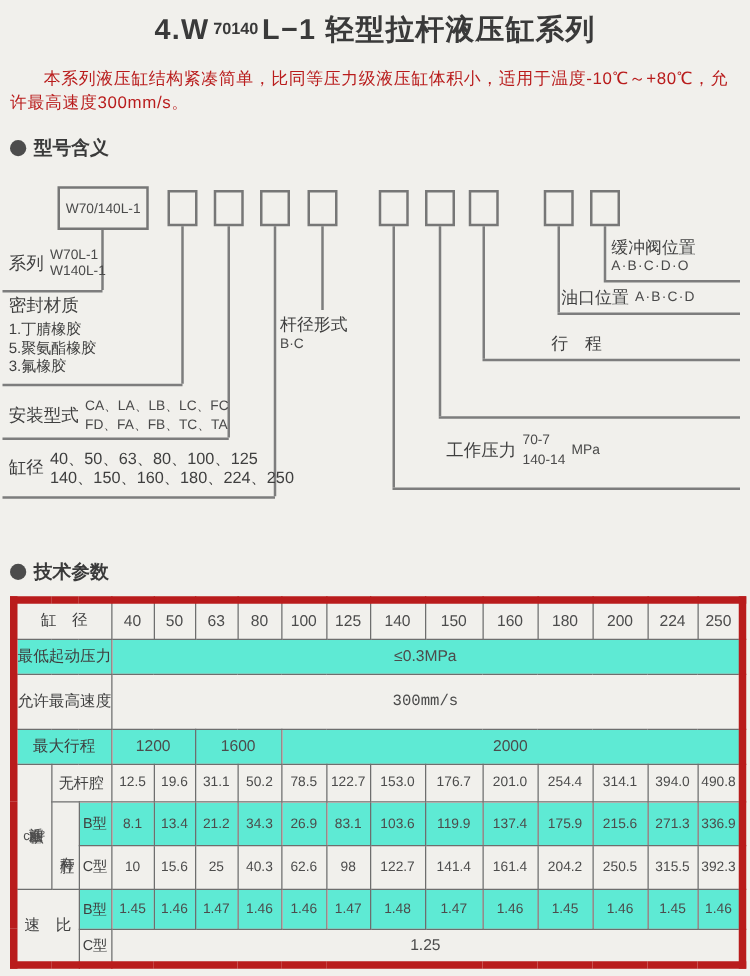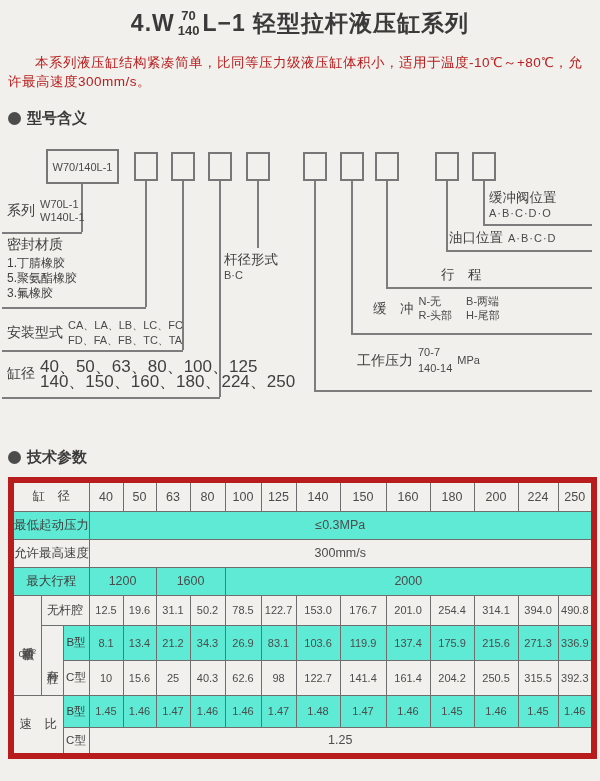--- a/index.html
+++ b/index.html
@@ -1,21 +1,21 @@
 <!DOCTYPE html>
 <html><head>
 <meta charset="utf-8">
 <style>
   html,body{margin:0;padding:0;}
   body{font-family:"Liberation Sans", sans-serif; background:#d8d7d3;}
   .page{position:relative; width:600px; height:781px; background:#f1f0ec; color:#3d3d3d; overflow:hidden; margin:0 auto;}
 
   
   .title{display:flex; justify-content:center; align-items:center; padding-top:8px; font-weight:bold; font-size:23px; letter-spacing:1px; color:#3a3a3a;}
-  .frac{display:inline-flex; flex-direction:column; align-items:center; font-size:13px; line-height:1.1; margin:0 3px; letter-spacing:0;}
+  .frac{display:inline-flex; flex-direction:row; align-items:center; font-size:13px; line-height:1.1; margin:0 3px; letter-spacing:0;}
 
   
   .intro{margin:14px 8px 0 8px; font-size:13.5px; line-height:19px; text-indent:2em; color:#b91c1c; letter-spacing:0.5px;}
 
   
   .sec{display:flex; align-items:center; gap:6px; margin-left:8px; font-size:15px; font-weight:bold; color:#3a3a3a;}
   .sec1{margin-top:18px;}
   .sec2{margin-top:46px;}
   .bullet{width:13px; height:13px; border-radius:50%; background:#4c4c4c; flex:0 0 auto;}
 
@@ -37,21 +37,21 @@
   
   table.tech{border-collapse:collapse; table-layout:fixed; width:584px; margin:10px 0 0 8px; border:6px solid #b91c1c; font-size:11px; color:#4c4c4c;}
   table.tech td, table.tech th{border:1px solid #6e6e6e; padding:0; text-align:center; font-weight:normal; overflow:hidden; white-space:nowrap;}
   .lab{font-size:12.5px; color:#3f3f3f;}
   .labL{text-align:left; padding-left:5px;}
   .shade{background:#5eead4;}
   .bores th{font-size:12.5px;}
   .mid{font-size:12.5px;}
   .vert{writing-mode:vertical-rl; text-orientation:upright; margin:0 auto; font-size:11.5px; letter-spacing:1px; line-height:1;}
   .unit{display:block; font-size:10.5px; margin-top:3px;}
-  tr.h1{height:31px;} tr.h2{height:28px;} tr.h3{height:28px;} tr.h4{height:28px;}
+  tr.h1{height:31px;} tr.h2{height:28px;} tr.h3{height:44px;font-family:Liberation Mono, monospace;} tr.h4{height:28px;}
   tr.h5{height:30px;} tr.h6{height:35px;} tr.h7{height:35px;} tr.h8{height:32px;} tr.h9{height:29px;}
 </style>
 </head>
 <body>
 
 <div class="page">
 
   <div class="title">
     <span>4.W</span>
     <span class="frac">
@@ -118,48 +118,39 @@
     </div>
     <div class="dlabel flexrow" style="left:7px;top:178px">
       <span class="big">安装型式</span>
       <span class="stack small" style="line-height:15px">
         <span>CA、LA、LB、LC、FC</span>
         <span>FD、FA、FB、TC、TA</span>
       </span>
     </div>
     <div class="dlabel flexrow" style="left:7px;top:219px">
       <span class="big">缸径</span>
-      <span class="stack" style="font-size:17px;line-height:15px">
+      <span class="stack" style="font-size:13px;line-height:15px">
         <span>40、50、63、80、100、125</span>
         <span>140、150、160、180、224、250</span>
       </span>
     </div>
     <div class="dlabel ctr" style="left:224px;top:111px;width:72px">
       <div class="big" style="font-size:13.5px">杆径形式</div>
       <div class="small">B·C</div>
     </div>
 
     <div class="dlabel" style="left:489px;top:49px">
       <div style="font-size:13.5px">缓冲阀位置</div>
       <div class="small" style="letter-spacing:1px">A·B·C·D·O</div>
     </div>
     <div class="dlabel flexrow" style="left:449px;top:89px">
       <span style="font-size:13.5px">油口位置</span>
       <span class="small" style="letter-spacing:1px">A·B·C·D</span>
     </div>
     <div class="dlabel" style="left:441px;top:126px;font-size:13.5px">行　程</div>
-    <div class="dlabel flexrow" style="left:373px;top:155px">
-      <span style="font-size:13.5px">缓　冲</span>
-      <span class="grid2 small">
-        <span>N-无</span>
-        <span>B-两端</span>
-        <span>R-头部</span>
-        <span>H-尾部</span>
-      </span>
-    </div>
     <div class="dlabel flexrow" style="left:357px;top:206px">
       <span style="font-size:14px">工作压力</span>
       <span class="stack small" style="gap:3px">
         <span>70-7</span>
         <span>140-14</span>
       </span>
       <span class="small">MPa</span>
     </div>
   </div>
 

